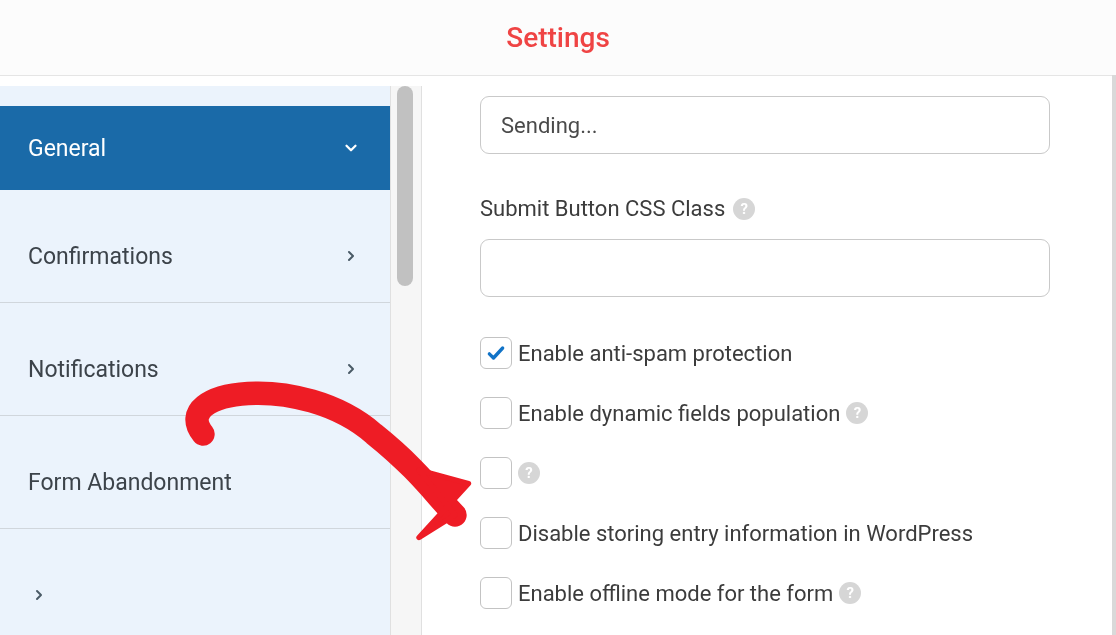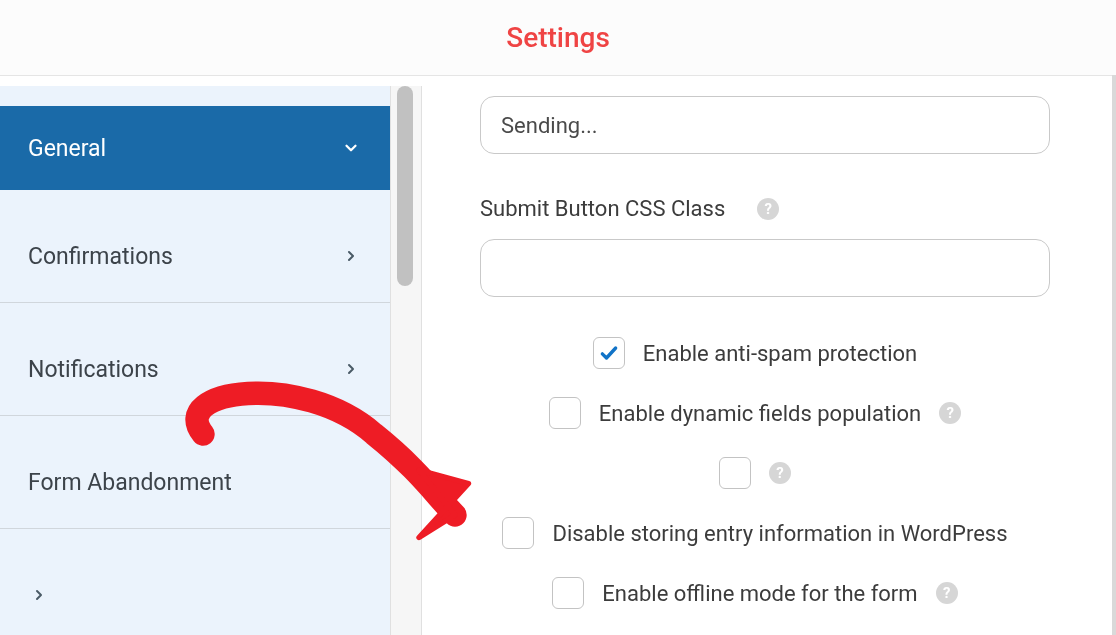--- a/index.html
+++ b/index.html
@@ -13,24 +13,24 @@
   .sidebar{position:absolute;left:0;top:86px;width:390px;background:#ebf3fc;}
   .side-item{height:92px;border-bottom:1px solid #d0d6dc;display:flex;align-items:center;padding:0 28px;font-size:23px;color:#3c434a;justify-content:space-between;cursor:pointer;margin-top:20px;}
   .side-item.active{background:#1a6aa8;color:#fff;height:84px;border-bottom:none;}
   .side-item .chev{width:22px;height:22px;display:flex;align-items:center;justify-content:center;color:#4a5a66;}
   .side-item.active .chev{color:#fff;}
   
   .gutter{position:absolute;left:390px;top:86px;width:30px;height:549px;background:#f6f6f6;border-left:1px solid #e0e0e0;border-right:1px solid #e0e0e0;}
   .gutter-thumb{position:absolute;left:6px;top:0;width:16px;height:200px;background:#c1c1c1;border-radius:8px;}
   
   .content{position:absolute;left:420px;top:86px;width:670px;padding:0 60px 0 60px;box-sizing:border-box;}
-  .text-input{width:570px;height:58px;border:1px solid #c9c9c9;border-radius:14px;font-size:22px;color:#4a4a4a;padding:0 20px;box-sizing:border-box;display:flex;align-items:center;background:#fff;}
-  .field-label{font-size:22px;color:#3c3c3c;margin:42px 0 18px 0;display:flex;align-items:center;gap:32px;}
+  .text-input{width:570px;height:58px;border:1px solid #c9c9c9;border-radius:9px;font-size:22px;color:#4a4a4a;padding:0 20px;box-sizing:border-box;display:flex;align-items:center;background:#fff;}
+  .field-label{font-size:22px;color:#3c3c3c;margin:42px 0 18px 0;display:flex;align-items:center;gap:8px;}
   .help{width:22px;height:22px;border-radius:50%;background:#d6d6d6;color:#fff;display:inline-flex;align-items:center;justify-content:center;font-size:15px;font-weight:700;}
-  .checkrow{display:flex;align-items:center;gap:18px;font-size:22px;color:#3c3c3c;margin-top:28px;justify-content:center;}
+  .checkrow{display:flex;align-items:center;gap:6px;font-size:22px;color:#3c3c3c;margin-top:28px;}
   .checkbox{width:30px;height:30px;border:1px solid #c3c3c3;border-radius:6px;background:#fff;display:flex;align-items:center;justify-content:center;flex-shrink:0;}
   .checkbox.checked svg{display:block;}
   .checkbox svg{display:none;}
   
   .arrow-anno{position:absolute;left:130px;top:380px;width:380px;height:180px;pointer-events:none;}
 </style>
 </head>
 <body>
 
 <div class="stage">

